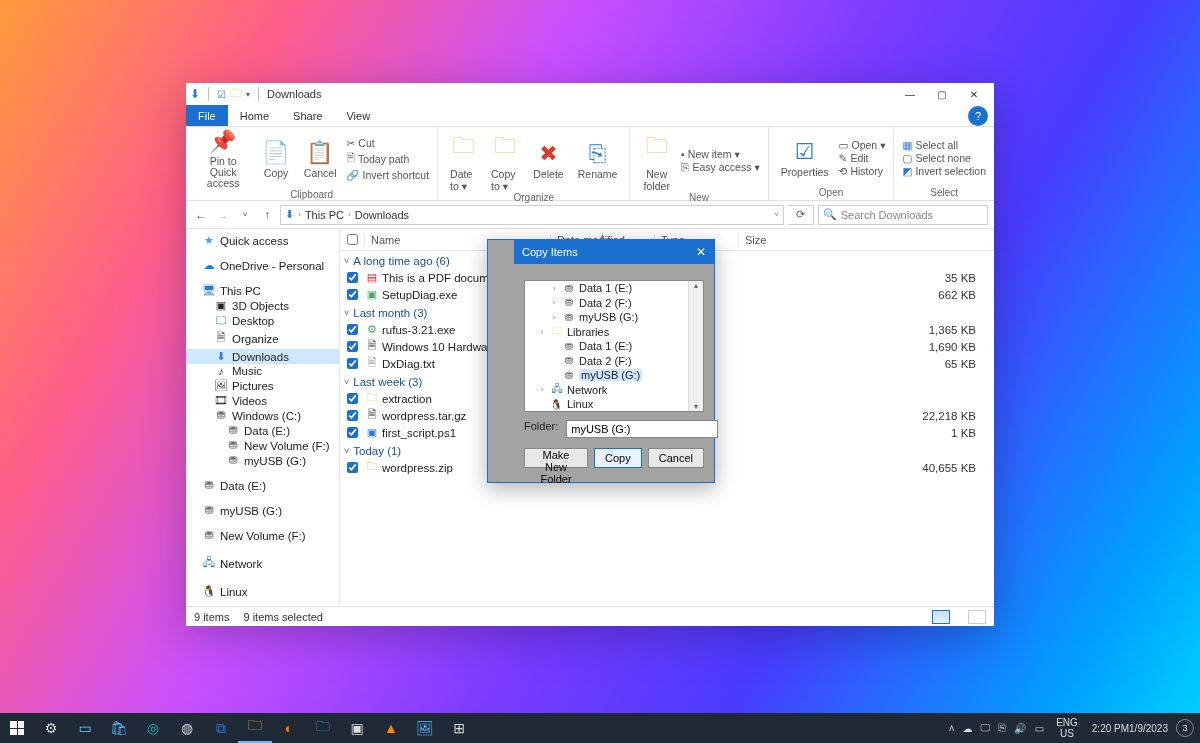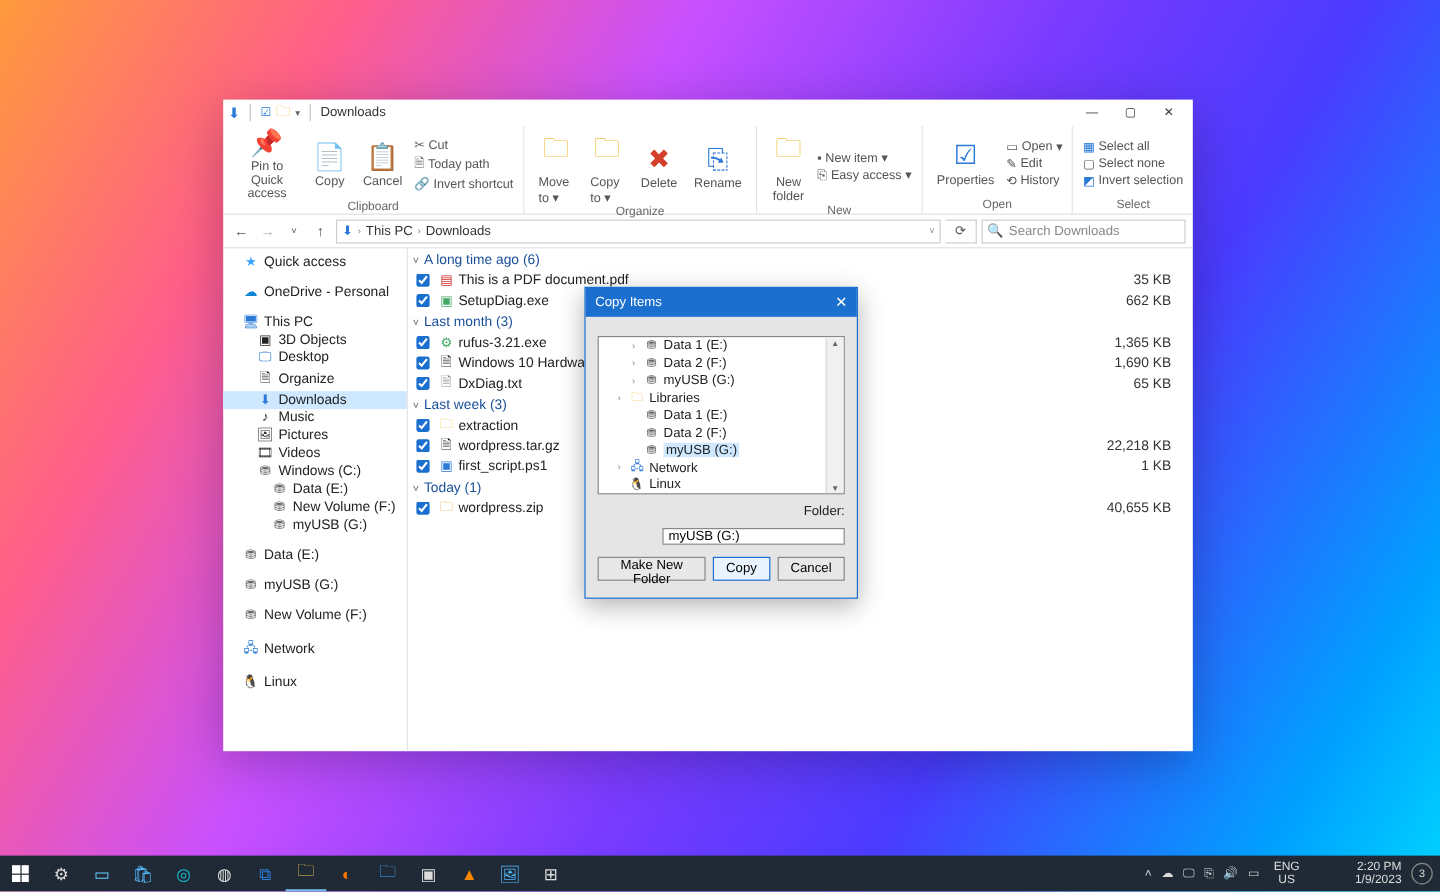--- a/index.html
+++ b/index.html
@@ -68,47 +68,47 @@
   .row .fic{ width:16px; text-align:center; font-size:11px;}
   .row .fname{ width:168px; white-space:nowrap; overflow:hidden; text-overflow:ellipsis; padding-left:2px;}
   .row .fsize{ margin-left:auto; width:80px; text-align:right; padding-right:18px; color:#333;}
   .ic-pdf{color:#d32f2f;} .ic-exe{color:#4a6;} .ic-txt{color:#888;} .ic-zip{color:#e3a42c;} .ic-ps1{color:#2a7ad6;} .ic-foldc{color:#f2c04b;}
 
   .status { height:20px; border-top:1px solid #e0e0e0; display:flex; align-items:center; gap:14px; padding:0 8px; font-size:11px; color:#333;}
   .status .viewbtn{ width:18px; height:14px; border:1px solid #1a6fcf; margin-left:auto; background:linear-gradient(#bfe0ff,#e8f3ff);}
   .status .viewbtn2{ width:18px; height:14px; border:1px solid #ccc; margin-left:4px;}
 
   
-  .dialog { position:absolute; top:239px; left:487px; width:228px; background:#e5e5e5; border:1px solid #1a6fcf; box-shadow:0 6px 20px rgba(0,0,0,0.3); font-size:11px;}
+  .dialog { position:absolute; top:239px; left:487px; width:228px; background:#a3a3a3; border:1px solid #1a6fcf; box-shadow:0 6px 20px rgba(0,0,0,0.3); font-size:11px;padding-left:26px;}
   .dlg-title{ height:24px; background:#1a6fcf; color:#fff; display:flex; align-items:center; padding:0 8px;}
   .dlg-title .x{ margin-left:auto; font-size:12px;}
   .dlg-body{ padding:8px 10px; color:#222;}
   .dlg-tree{ margin-top:8px; border:1px solid #888; background:#fff; height:132px; position:relative; overflow:hidden;}
   .dlg-tree .scroll{ position:absolute; right:0; top:0; bottom:0; width:15px; background:#f0f0f0; border-left:1px solid #ddd;}
   .dlg-tree .scroll::before{content:"▴"; display:block; text-align:center; font-size:8px; color:#666;}
   .dlg-tree .scroll::after{content:"▾"; position:absolute; bottom:0; left:0; right:0; text-align:center; font-size:8px; color:#666;}
   .trow{ display:flex; align-items:center; gap:3px; padding:0 2px; height:14.5px;}
   .trow .tch{ width:10px; font-size:8px; color:#888; text-align:center;}
   .trow .tic{ width:14px; text-align:center; font-size:10px;}
   .trow.in1{padding-left:12px;} .trow.in2{padding-left:24px;}
   .trow.sel span.lbl{ background:#cde8ff; padding:0 2px;}
-  .dlg-row{ display:flex; align-items:flex-end; gap:8px; margin-top:8px;flex-direction:column;}
+  .dlg-row{ display:flex; align-items:flex-start; gap:8px; margin-top:8px;}
   .dlg-row input{ flex:1; border:1px solid #888; height:18px; font-size:11px; padding:0 4px;}
   .dlg-btns{ display:flex; justify-content:flex-end; gap:6px; margin-top:10px; padding-bottom:6px;}
   .dlg-btns button{ height:20px; padding:0 10px; font-size:11px; border:1px solid #888; background:#e8e8e8;}
   .dlg-btns button.primary{ border:1px solid #1a6fcf; background:#e8f3ff;}
   .dlg-btns button.left{ margin-right:auto;}
 
   
   .taskbar{ position:absolute; bottom:0; left:0; right:0; height:30px; background:#1f2a36; display:flex; align-items:center; color:#ddd; font-size:10px;}
   .tbicon{ width:34px; height:30px; display:flex; align-items:center; justify-content:center; font-size:14px;}
   .tbicon.act{ border-bottom:2px solid #76b9ed;}
   .tbspacer{flex:1;}
   .systray{ display:flex; align-items:center; gap:8px; padding:0 6px;}
-  .clock{ display:flex; flex-direction:column; align-items:flex-end; line-height:1.1; padding:0 8px;margin-left:32px;}
+  .clock{ display:flex; flex-direction:row; align-items:flex-end; line-height:1.1; padding:0 8px;}
   .lang{ display:flex; flex-direction:column; align-items:center; line-height:1.1; padding:0 6px;}
   .badge{ width:18px; height:18px; border-radius:50%; border:1px solid #888; display:flex; align-items:center; justify-content:center; font-size:9px; margin-right:6px;}
 
   
   .ico-win{ width:14px; height:14px; display:grid; grid-template-columns:1fr 1fr; grid-template-rows:1fr 1fr; gap:1px;}
   .ico-win div{background:#fff;}
 </style>
 </head>
 <body>
 
@@ -124,20 +124,27 @@
       <span class="sep"></span>
     </div>
     <span class="title">Downloads</span>
     <div class="sysbtns">
       <div class="sysbtn">—</div>
       <div class="sysbtn">▢</div>
       <div class="sysbtn">✕</div>
     </div>
   </div>
 
+  <div class="tabs">
+    <div class="tab active">File</div>
+    <div class="tab">Home</div>
+    <div class="tab">Share</div>
+    <div class="tab">View</div>
+    <div class="help">?</div>
+  </div>
 
   <div class="ribbon">
     <div class="ribgroup">
       <div class="ribrow">
         <div class="ribbig">
             <span class="ic ic-blue">📌</span>
             <span style="text-align:center;line-height:1.05;">Pin to Quick access</span>
           </div>
         <div class="ribbig">
             <span class="ic">📄</span>
@@ -161,21 +168,21 @@
               <span>Invert shortcut</span>
             </div>
         </div>
       </div>
       <div class="riblabel">Clipboard</div>
     </div>
     <div class="ribgroup">
       <div class="ribrow">
         <div class="ribbig">
             <span class="ic ic-fold">🗀</span>
-            <span><span>Move to</span> ▾</span>
+            <span><span>Date to</span> ▾</span>
           </div>
         <div class="ribbig">
             <span class="ic ic-fold">🗀</span>
             <span><span>Copy to</span> ▾</span>
           </div>
         <div class="ribbig">
             <span class="ic ic-red">✖</span>
             <span>Delete</span>
           </div>
         <div class="ribbig">
@@ -341,20 +348,29 @@
           <span>Network</span>
         </div>
       <div class="sep"></div>
       <div class="item">
           <span class="ic">🐧</span>
           <span>Linux</span>
         </div>
     </div>
 
     <div class="list">
+      <div class="colhdr">
+        <div class="ck">
+            <input type="checkbox" style="width: 11px; height: 11px;">
+          </div>
+        <div class="c c-name">Name</div>
+        <div class="c c-date"><span class="sortarrow">▴</span><span>Date modified</span></div>
+        <div class="c c-type">Type</div>
+        <div class="c c-size">Size</div>
+      </div>
       <div class="files">
         <div class="grp">
             <span class="chev">˅</span>
             <span>A long time ago (6)</span>
           </div>
         <div class="row">
             <div class="ck">
               <input type="checkbox" checked="" style="">
             </div>
             <span class="fic ic-pdf">▤</span>
@@ -437,20 +453,26 @@
               <input type="checkbox" checked="" style="">
             </div>
             <span class="fic ic-zip">🗀</span>
             <span class="fname">wordpress.zip</span>
             <span class="fsize">40,655 KB</span>
           </div>
       </div>
     </div>
   </div>
 
+  <div class="status">
+    <span>9 items</span>
+    <span>9 items selected</span>
+    <div class="viewbtn"></div>
+    <div class="viewbtn2"></div>
+  </div>
 </div>
 
 <div class="dialog">
   <div class="dlg-title">
     <span>Copy Items</span>
     <span class="x">✕</span>
   </div>
   <div class="dlg-body">
     <div class="dlg-tree">
       <div class="trow in2">

